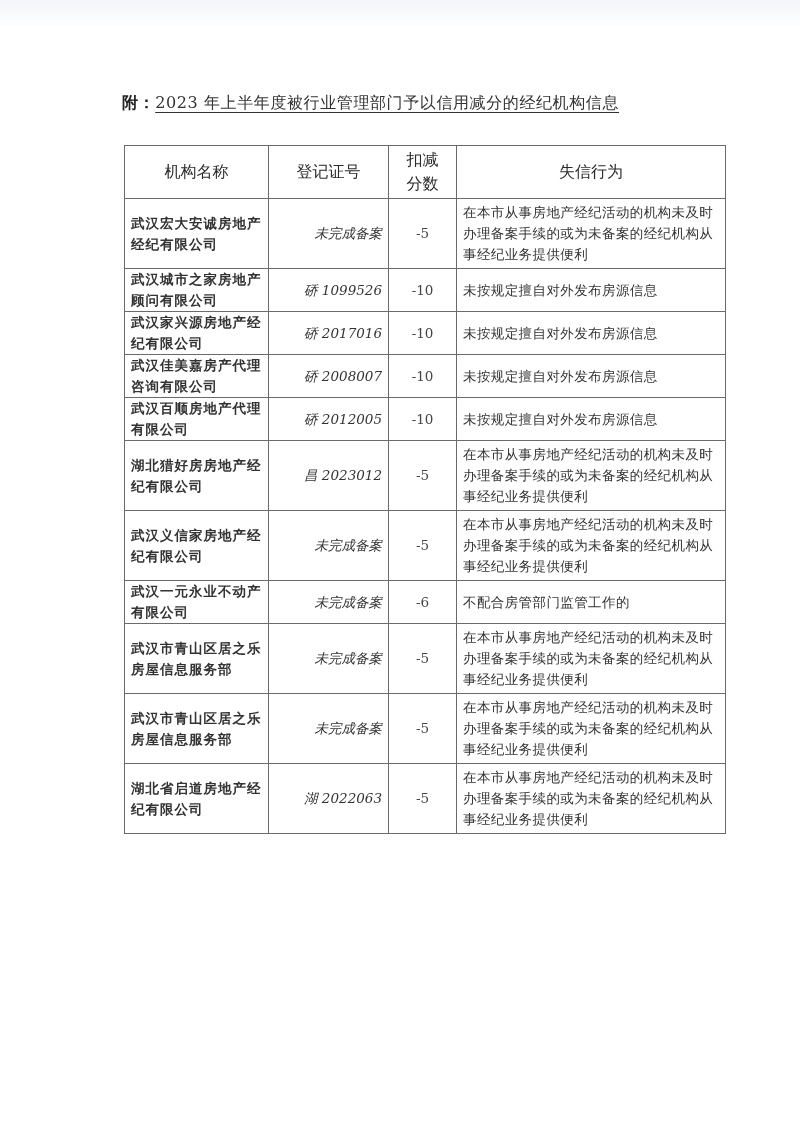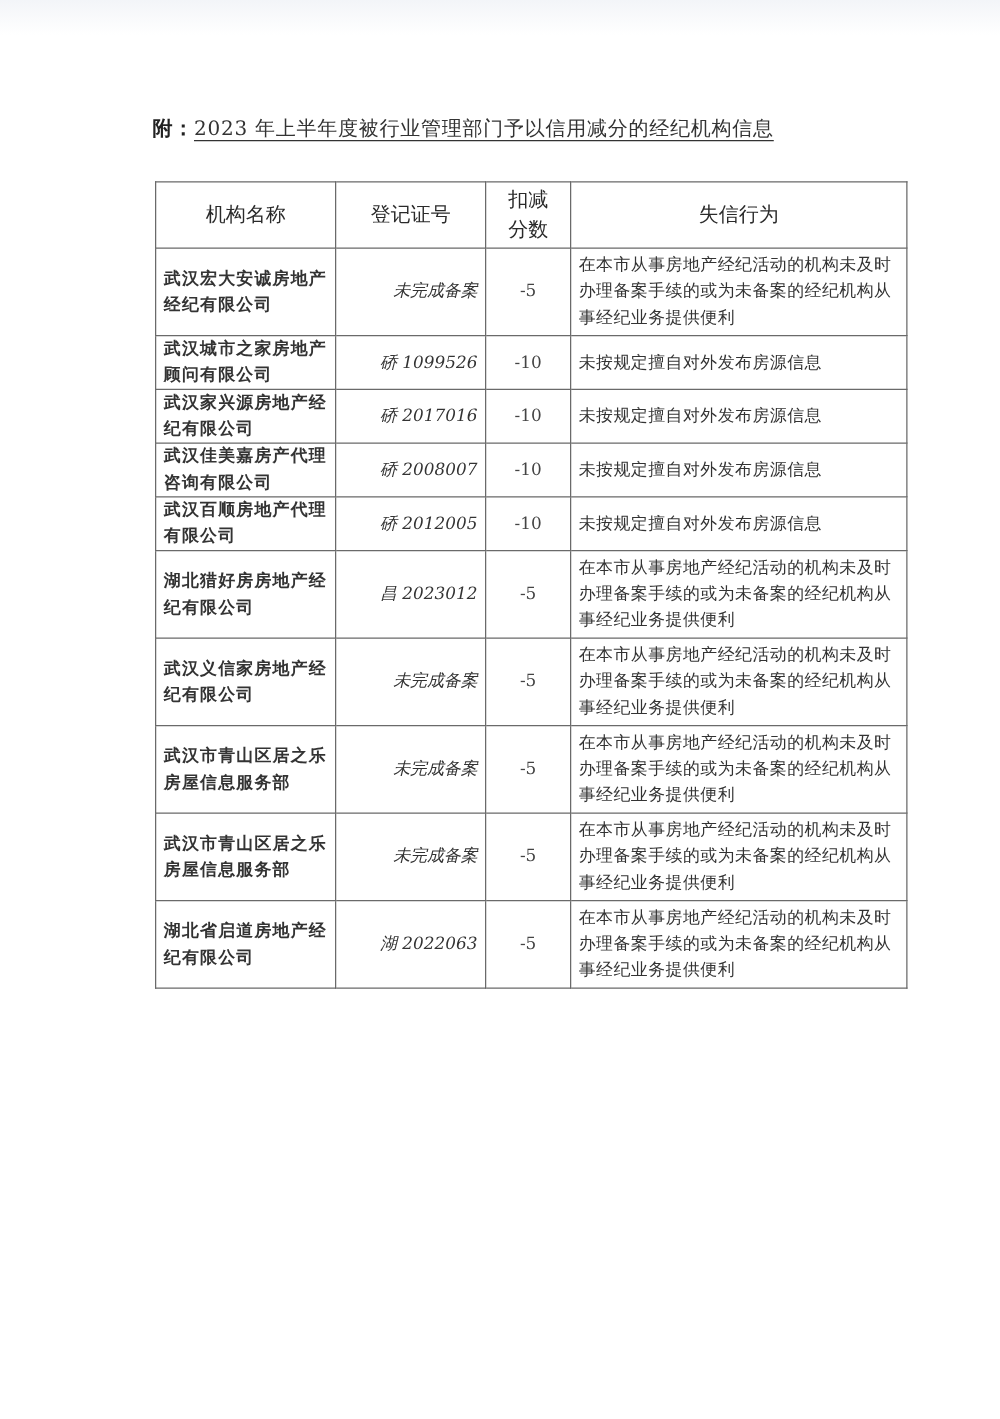--- a/index.html
+++ b/index.html
@@ -138,20 +138,26 @@
       <td class="reg">昌 2023012</td>
       <td class="score">-5</td>
       <td class="act">在本市从事房地产经纪活动的机构未及时办理备案手续的或为未备案的经纪机构从事经纪业务提供便利</td>
     </tr>
     <tr class="r3">
       <td class="name">武汉义信家房地产经纪有限公司</td>
       <td class="reg">未完成备案</td>
       <td class="score">-5</td>
       <td class="act">在本市从事房地产经纪活动的机构未及时办理备案手续的或为未备案的经纪机构从事经纪业务提供便利</td>
     </tr>
+    <tr class="r2">
+      <td class="name">武汉一元永业不动产有限公司</td>
+      <td class="reg">未完成备案</td>
+      <td class="score">-6</td>
+      <td class="act">不配合房管部门监管工作的</td>
+    </tr>
     <tr class="r3">
       <td class="name">武汉市青山区居之乐房屋信息服务部</td>
       <td class="reg">未完成备案</td>
       <td class="score">-5</td>
       <td class="act">在本市从事房地产经纪活动的机构未及时办理备案手续的或为未备案的经纪机构从事经纪业务提供便利</td>
     </tr>
     <tr class="r3">
       <td class="name">武汉市青山区居之乐房屋信息服务部</td>
       <td class="reg">未完成备案</td>
       <td class="score">-5</td>

